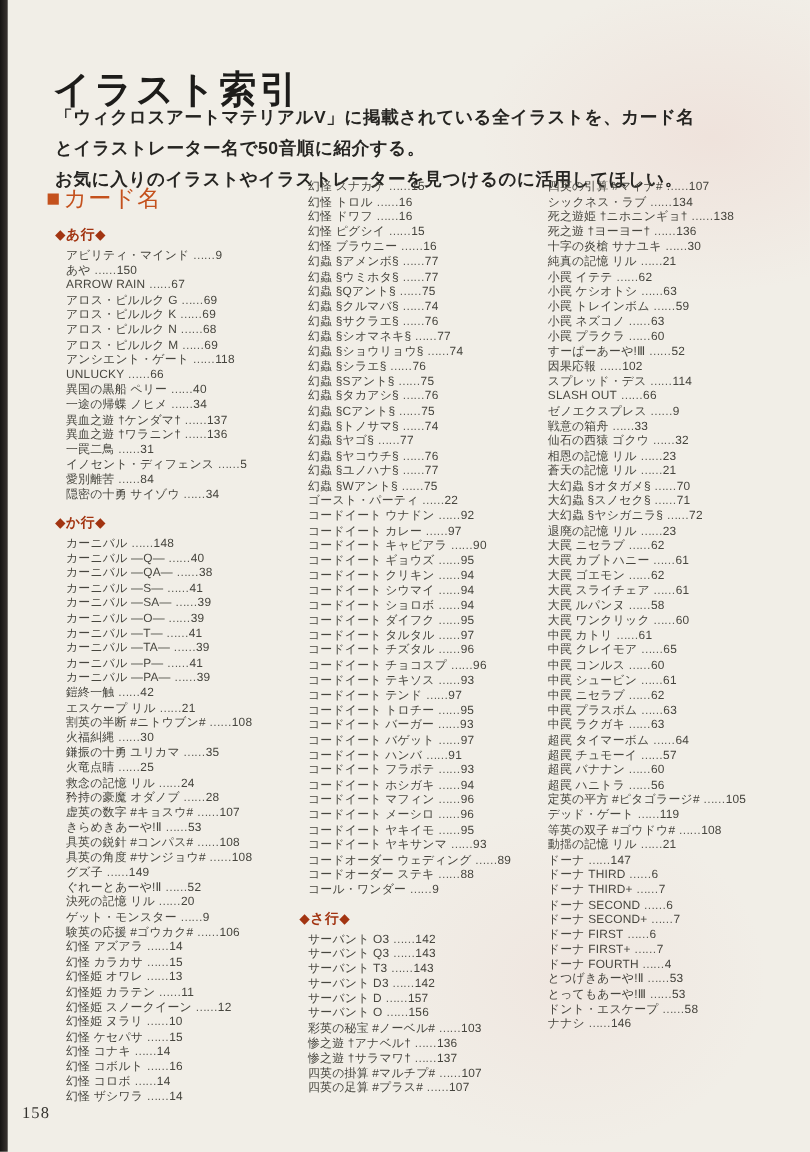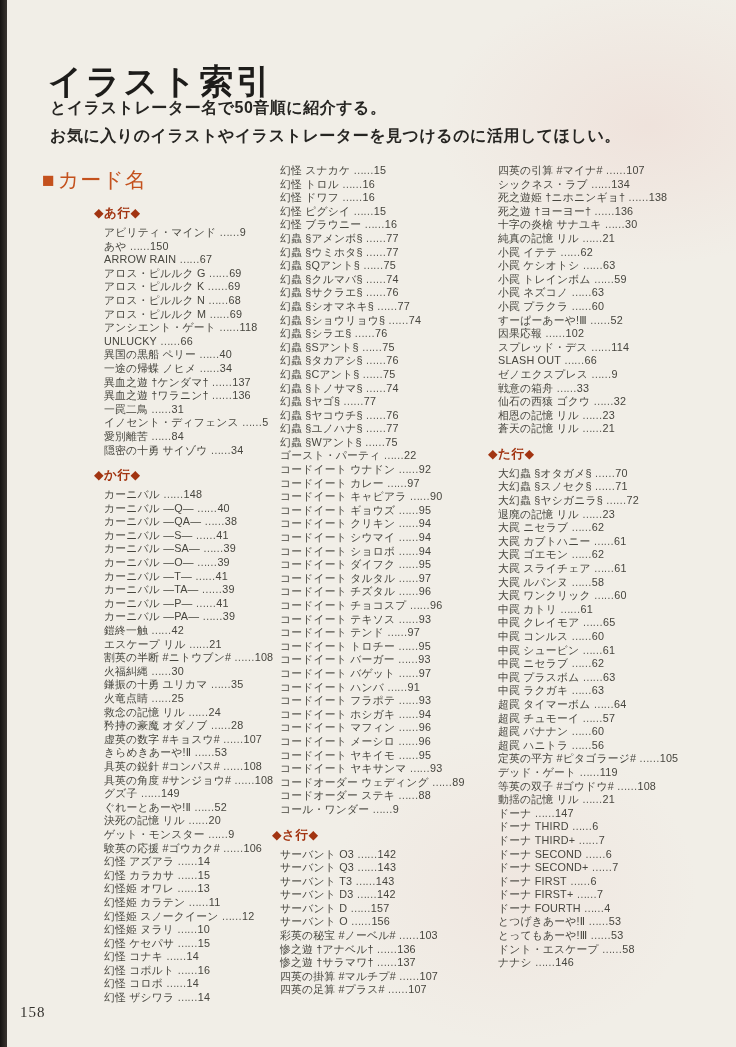--- a/index.html
+++ b/index.html
@@ -25,21 +25,21 @@
     letter-spacing:0.5px;white-space:nowrap;
   }
   .section-head{
     position:absolute;left:42px;top:166px;
     font-size:21px;font-weight:400;color:#c4511d;letter-spacing:1px;
     white-space:nowrap;
     text-align:center;
   }
   .section-head .blk{color:#c4511d;margin-right:2px;}
   .col{position:absolute;width:218px;}
-  .col-1{left:50px;top:206px;margin-left:44px;}
+  .col-1{left:50px;top:206px;}
   .col-2{left:272px;top:164px;}
   .col-3{left:488px;top:164px;}
   .kana-heading{
     font-size:12.5px;font-weight:800;color:#a23411;
     line-height:15px;margin:11px 0 5px 0;letter-spacing:0.5px;
     white-space:nowrap;
   }
   .kana-heading:first-child{margin-top:0;}
   .entry{
     font-size:10.8px;line-height:13.6px;color:#47463f;
@@ -55,20 +55,21 @@
   }
 </style>
 </head>
 <body>
 
 <div class="scan-edge"></div>
 
 <h1 class="page-title">イラスト索引</h1>
 
 <div class="intro">
+  <div>「ウィクロスアートマテリアルV」に掲載されている全イラストを、カード名</div>
   <div>とイラストレーター名で50音順に紹介する。</div>
   <div>お気に入りのイラストやイラストレーターを見つけるのに活用してほしい。</div>
 </div>
 
 <div class="section-head">
   <span class="blk">■</span><span>カード名</span>
 </div>
 
 <div class="col col-1">
     <div class="kana-heading">◆あ行◆</div>
@@ -205,21 +206,20 @@
     <div class="entry"><span>小罠 プラクラ</span><span class="leader">……</span><span class="pg">60</span></div>
     <div class="entry"><span>すーぱーあーや!Ⅲ</span><span class="leader">……</span><span class="pg">52</span></div>
     <div class="entry"><span>因果応報</span><span class="leader">……</span><span class="pg">102</span></div>
     <div class="entry"><span>スプレッド・デス</span><span class="leader">……</span><span class="pg">114</span></div>
     <div class="entry"><span>SLASH OUT</span><span class="leader">……</span><span class="pg">66</span></div>
     <div class="entry"><span>ゼノエクスプレス</span><span class="leader">……</span><span class="pg">9</span></div>
     <div class="entry"><span>戦意の箱舟</span><span class="leader">……</span><span class="pg">33</span></div>
     <div class="entry"><span>仙石の西猿 ゴクウ</span><span class="leader">……</span><span class="pg">32</span></div>
     <div class="entry"><span>相恩の記憶 リル</span><span class="leader">……</span><span class="pg">23</span></div>
     <div class="entry"><span>蒼天の記憶 リル</span><span class="leader">……</span><span class="pg">21</span></div>
-    <div class="kana-heading">◆た行◆</div>
     <div class="entry"><span>大幻蟲 §オタガメ§</span><span class="leader">……</span><span class="pg">70</span></div>
     <div class="entry"><span>大幻蟲 §スノセク§</span><span class="leader">……</span><span class="pg">71</span></div>
     <div class="entry"><span>大幻蟲 §ヤシガニラ§</span><span class="leader">……</span><span class="pg">72</span></div>
     <div class="entry"><span>退廃の記憶 リル</span><span class="leader">……</span><span class="pg">23</span></div>
     <div class="entry"><span>大罠 ニセラブ</span><span class="leader">……</span><span class="pg">62</span></div>
     <div class="entry"><span>大罠 カブトハニー</span><span class="leader">……</span><span class="pg">61</span></div>
     <div class="entry"><span>大罠 ゴエモン</span><span class="leader">……</span><span class="pg">62</span></div>
     <div class="entry"><span>大罠 スライチェア</span><span class="leader">……</span><span class="pg">61</span></div>
     <div class="entry"><span>大罠 ルパンヌ</span><span class="leader">……</span><span class="pg">58</span></div>
     <div class="entry"><span>大罠 ワンクリック</span><span class="leader">……</span><span class="pg">60</span></div>

